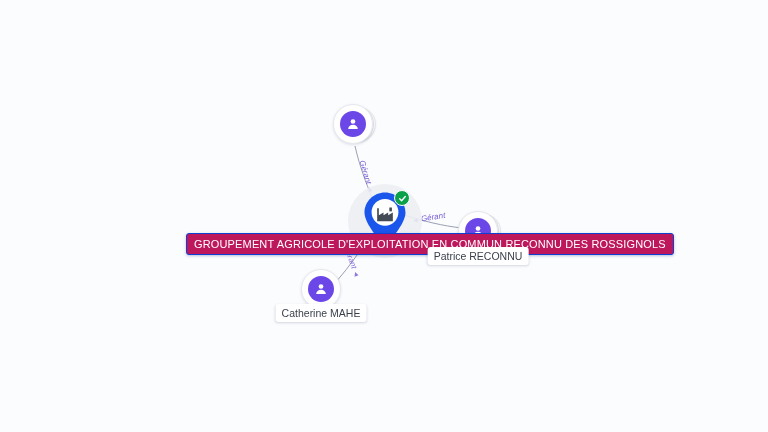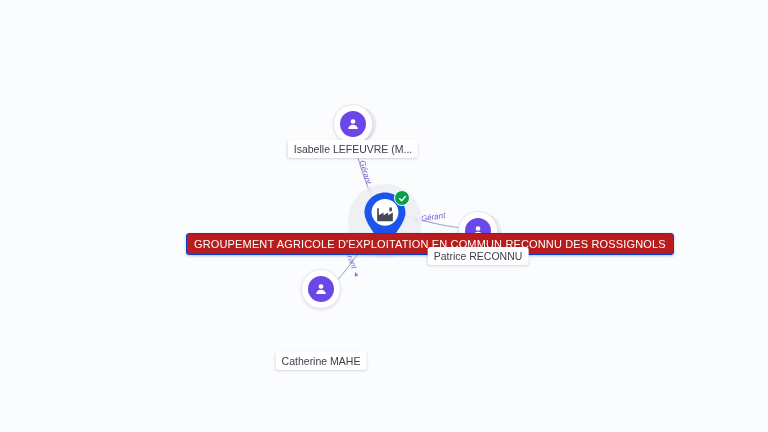--- a/index.html
+++ b/index.html
@@ -77,21 +77,21 @@
     width:16px;height:16px;border-radius:50%;
     background:#0aa14a;
     border:1.6px solid #ffffff;
     box-sizing:border-box;
     display:flex;align-items:center;justify-content:center;
   }
   
   .company-label{
     position:absolute;
     white-space:nowrap;
-    background:#b91c1c;
+    background:#be185d;
     color:#ffffff;
     font-size:11px;line-height:14px;
     letter-spacing:.15px;
     padding:3px 7px;
     border-radius:3px;
     border:1px solid #0f3fd0;
     box-shadow:0 1px 3px rgba(20,50,140,.30);
   }
 
   
@@ -141,21 +141,20 @@
     <div class="stack s1"></div>
     <div class="ring">
       <div class="disc">
         <svg width="16" height="16" viewBox="0 0 24 24" fill="#ffffff">
           <circle cx="12" cy="8.2" r="3.5"></circle>
           <path d="M4.8 19.5c0-3.9 3.2-6.3 7.2-6.3s7.2 2.4 7.2 6.3z"></path>
         </svg>
       </div>
     </div>
   </div>
-  <div class="plabel" style="left:353px;top:140px;"><span>Isabelle LEFEUVRE (M...</span></div>
 
   <div class="node person" style="left:458px;top:211px;">
     <div class="stack s2"></div>
     <div class="stack s1"></div>
     <div class="ring">
       <div class="disc">
         <svg width="16" height="16" viewBox="0 0 24 24" fill="#ffffff">
           <circle cx="12" cy="8.2" r="3.5"></circle>
           <path d="M4.8 19.5c0-3.9 3.2-6.3 7.2-6.3s7.2 2.4 7.2 6.3z"></path>
         </svg>
@@ -166,21 +165,21 @@
   <div class="node person" style="left:301px;top:269px;">
     <div class="ring">
       <div class="disc">
         <svg width="16" height="16" viewBox="0 0 24 24" fill="#ffffff">
           <circle cx="12" cy="8.2" r="3.5"></circle>
           <path d="M4.8 19.5c0-3.9 3.2-6.3 7.2-6.3s7.2 2.4 7.2 6.3z"></path>
         </svg>
       </div>
     </div>
   </div>
-  <div class="plabel" style="left:321px;top:304px;margin-top:48px;"><span>Catherine MAHE</span></div>
+  <div class="plabel" style="left:321px;top:304px;"><span>Catherine MAHE</span></div>
 
   <div class="pin-wrap" style="left:348px;top:184px;">
     <div class="pin-halo"></div>
     <div class="pin">
       <svg width="48" height="58" viewBox="0 0 48 58" xmlns="http://www.w3.org/2000/svg">
         <path d="M24 2.5C12.6 2.5 3.5 11.5 3.5 22.7c0 9.5 12.6 24.9 18.2 31.3a3 3 0 0 0 4.6 0C31.9 47.6 44.5 32.2 44.5 22.7 44.5 11.5 35.4 2.5 24 2.5z" fill="#1a56ec"></path>
         <circle cx="24" cy="22.3" r="13.4" fill="#ffffff"></circle>
       </svg>
     </div>
     <div class="pin-icon">

